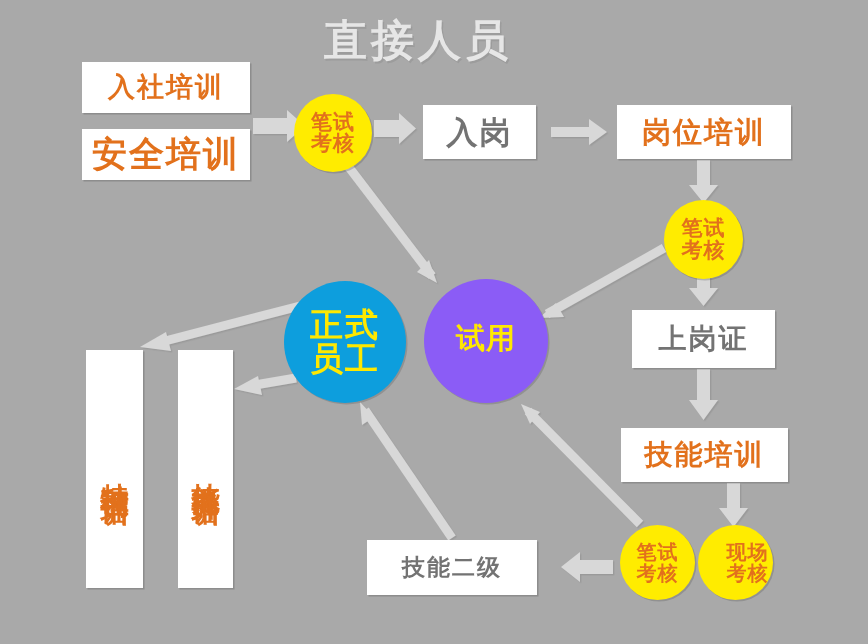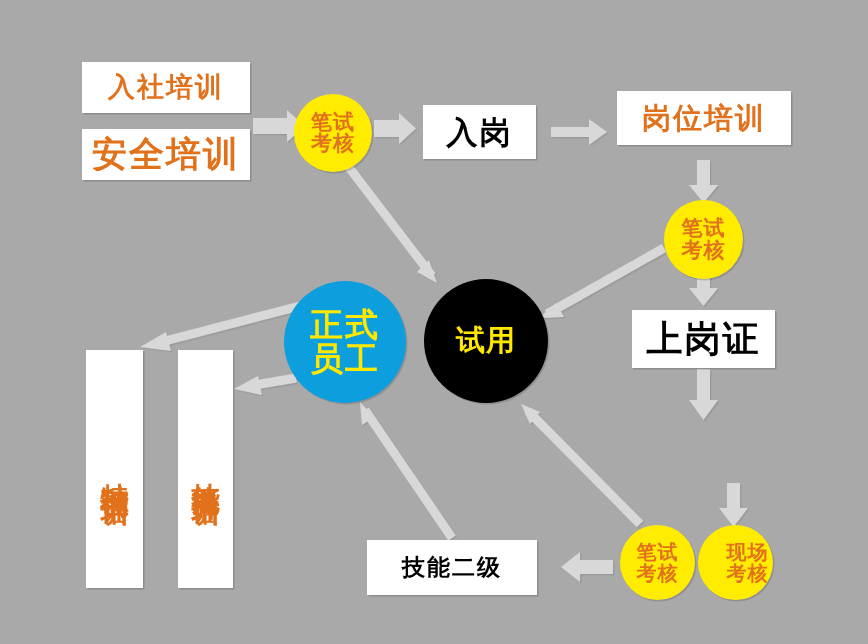--- a/index.html
+++ b/index.html
@@ -36,39 +36,39 @@
     background: #ffffff;
     box-shadow: 1.5px 1.5px 0 rgba(90,90,90,0.35);
   }
   .box-label {
     font-weight: bold;
     letter-spacing: 2px;
     line-height: 1.05;
     white-space: nowrap;
   }
   .orange { color: #e2711c; }
-  .navy   { color: #000000; text-align: center; }
+  .navy   { color: #737373; text-align: center; }
   .yellowtxt { color: #ffe800; }
 
   
   .vbox .box-label {
     writing-mode: vertical-rl;
     text-orientation: upright;
     letter-spacing: 3px;
     white-space: nowrap;
   }
 
   
   .circle {
     border-radius: 50%;
     box-shadow: 1.5px 1.5px 0 rgba(90,90,90,0.30);
   }
   .circle-yellow { background: #ffec00; }
   .circle-blue   { background: #0d9edd; }
-  .circle-red    { background: #000000; }
+  .circle-red    { background: #8b5cf6; font-family: Liberation Mono, monospace; }
   .circle-label {
     font-weight: bold;
     line-height: 1.02;
     letter-spacing: 1px;
     text-align: right;
   }
   .circle-label .ln { display: block; }
 
   
   #title {
@@ -81,20 +81,21 @@
     letter-spacing: 4px;
     text-shadow: 1.5px 1.5px 0 rgba(140,140,140,0.45);
     white-space: nowrap;
   }
 </style>
 </head>
 <body>
 
 <div id="canvas">
 
+  <div id="title">直接人员</div>
 
   <svg id="arrow-layer" viewBox="0 0 868 644" width="868" height="644">
     <defs>
       <filter id="shadow" x="-30%" y="-30%" width="170%" height="170%">
         <feDropShadow dx="1.4" dy="1.4" stdDeviation="0" flood-color="#8e8e8e" flood-opacity="0.55"></feDropShadow>
       </filter>
       <marker id="head" markerWidth="5" markerHeight="5" refX="2.4" refY="2.5" orient="auto-start-reverse" markerUnits="strokeWidth">
         <path d="M0,0 L5,2.5 L0,5 L1.4,2.5 z" fill="#d8d8d8"></path>
       </marker>
     </defs>
@@ -178,35 +179,38 @@
     <span class="circle-label orange" style="font-size:21px;">
       <span class="ln">笔试</span>
       <span class="ln">考核</span>
     </span>
   </div>
 
   <div class="node box" style="left:423px; top:105px; width:113px; height:54px;">
     <span class="box-label navy" style="font-size:31px;">入岗</span>
   </div>
 
-  <div class="node box" style="left:617px; top:91px; width:174px; height:54px;">
+  <div class="node box" style="left:617px; top:105px; width:174px; height:54px;">
     <span class="box-label orange" style="font-size:29px;">岗位培训</span>
   </div>
 
   <div class="node circle circle-yellow" style="left:664px; top:200px; width:79px; height:79px;">
     <span class="circle-label orange" style="font-size:21px;">
       <span class="ln">笔试</span>
       <span class="ln">考核</span>
     </span>
   </div>
 
   <div class="node box" style="left:632px; top:310px; width:143px; height:58px;">
-    <span class="box-label navy" style="font-size:36px;">上岗证</span>
-  </div>
-
+    <span class="box-label navy" style="font-size:28px;">上岗证</span>
+  </div>
+
+  <div class="node box" style="left:621px; top:428px; width:167px; height:54px;">
+    <span class="box-label orange" style="font-size:28px;">技能培训</span>
+  </div>
 
   <div class="node circle circle-yellow" style="left:620px; top:525px; width:75px; height:75px;">
     <span class="circle-label orange" style="font-size:20px;">
       <span class="ln">笔试</span>
       <span class="ln">考核</span>
     </span>
   </div>
 
   <div class="node circle circle-yellow" style="left:698px; top:525px; width:75px; height:75px;">
     <span class="circle-label orange" style="font-size:20px;margin-left:24px;">

